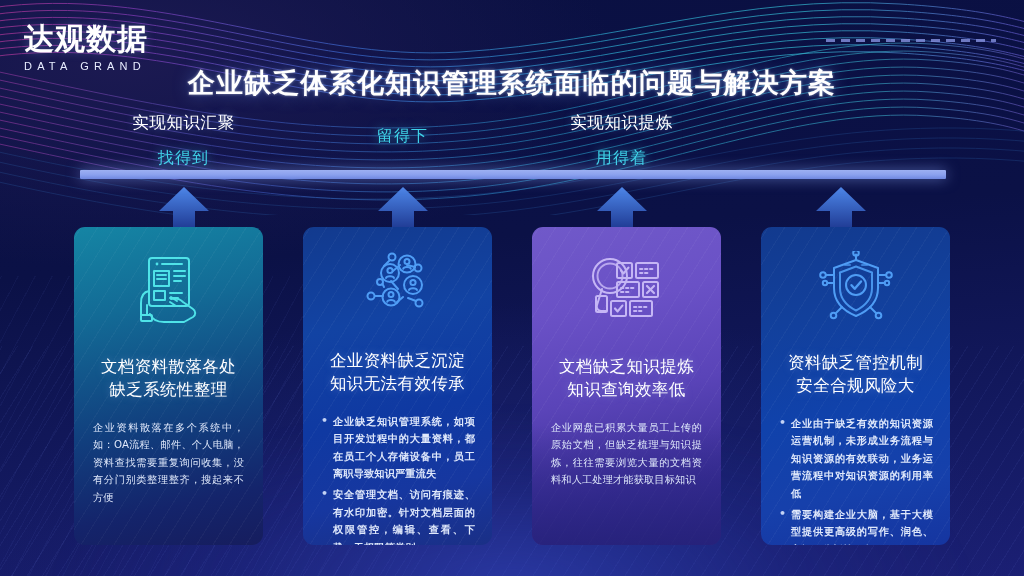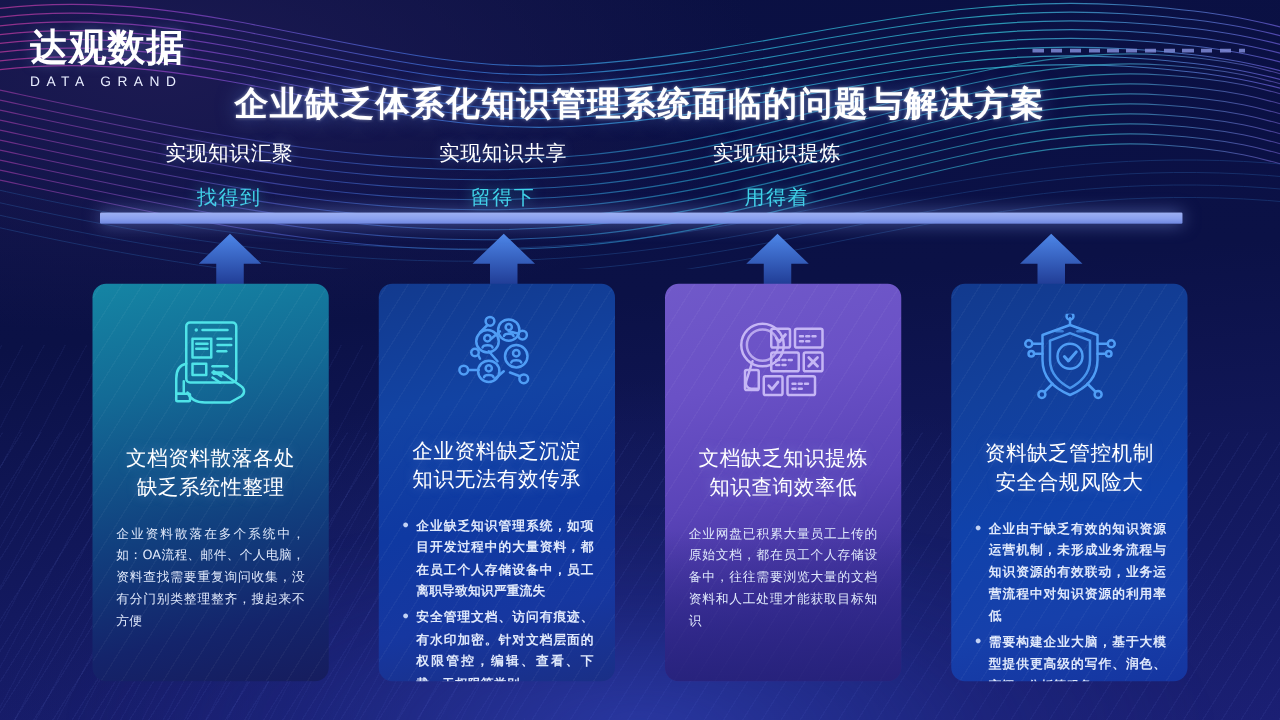--- a/index.html
+++ b/index.html
@@ -261,21 +261,20 @@
   </div>
 
   <div class="slide-title">企业缺乏体系化知识管理系统面临的问题与解决方案</div>
 
   <div class="steps">
     <div class="step">
       <div class="step-main">实现知识汇聚</div>
       <div class="step-sub">找得到</div>
     </div>
     <div class="step">
-      <div class="step-main">实现知识共享</div>
       <div class="step-sub">留得下</div>
     </div>
     <div class="step">
       <div class="step-main">实现知识提炼</div>
       <div class="step-sub">用得着</div>
     </div>
   </div>
 
   <div class="divider-bar"></div>
 
@@ -415,21 +414,21 @@
           <line x1="61" y1="31" x2="68" y2="38" stroke-width="2.2"></line>
           <line x1="68" y1="31" x2="61" y2="38" stroke-width="2.2"></line>
           <rect x="25" y="46" width="15" height="15" rx="1.5"></rect>
           <path d="M29 53.5 L31.6 56.4 L36.4 50.6" stroke-width="2.2"></path>
           <rect x="44" y="46" width="22" height="15" rx="1.5"></rect>
           <line x1="48" y1="52" x2="62" y2="52" stroke-dasharray="2.4 2.6"></line>
           <line x1="48" y1="56" x2="58" y2="56" stroke-dasharray="2.4 2.6"></line>
         </svg>
       </div>
       <div class="card-title">文档缺乏知识提炼<br>知识查询效率低</div>
-      <div class="card-body plain">企业网盘已积累大量员工上传的原始文档，都在员工个人存储设备中，往往需要浏览大量的文档资料和人工处理才能获取目标知识</div>
+      <div class="card-body plain">企业网盘已积累大量员工上传的原始文档，但缺乏梳理与知识提炼，往往需要浏览大量的文档资料和人工处理才能获取目标知识</div>
     </div>
 
     <div class="card blue2">
       <div class="card-stripes"></div>
       <div class="card-icon">
         <svg width="80" height="74" viewBox="0 0 80 74" fill="none" stroke="#4f9df5" stroke-width="2" stroke-linecap="round" stroke-linejoin="round">
           <path d="M40 9 L62 17 L62 37 C62 51 52 60 40 65 C28 60 18 51 18 37 L18 17 Z"></path>
           <path d="M40 15.5 L56 21.5 L56 37 C56 48 48 55.5 40 59.5 C32 55.5 24 48 24 37 L24 21.5 Z" opacity=".9"></path>
           <circle cx="40" cy="34" r="10"></circle>
           <path d="M35.5 34.2 L38.7 37.8 L45 30.5" stroke-width="2.4"></path>

